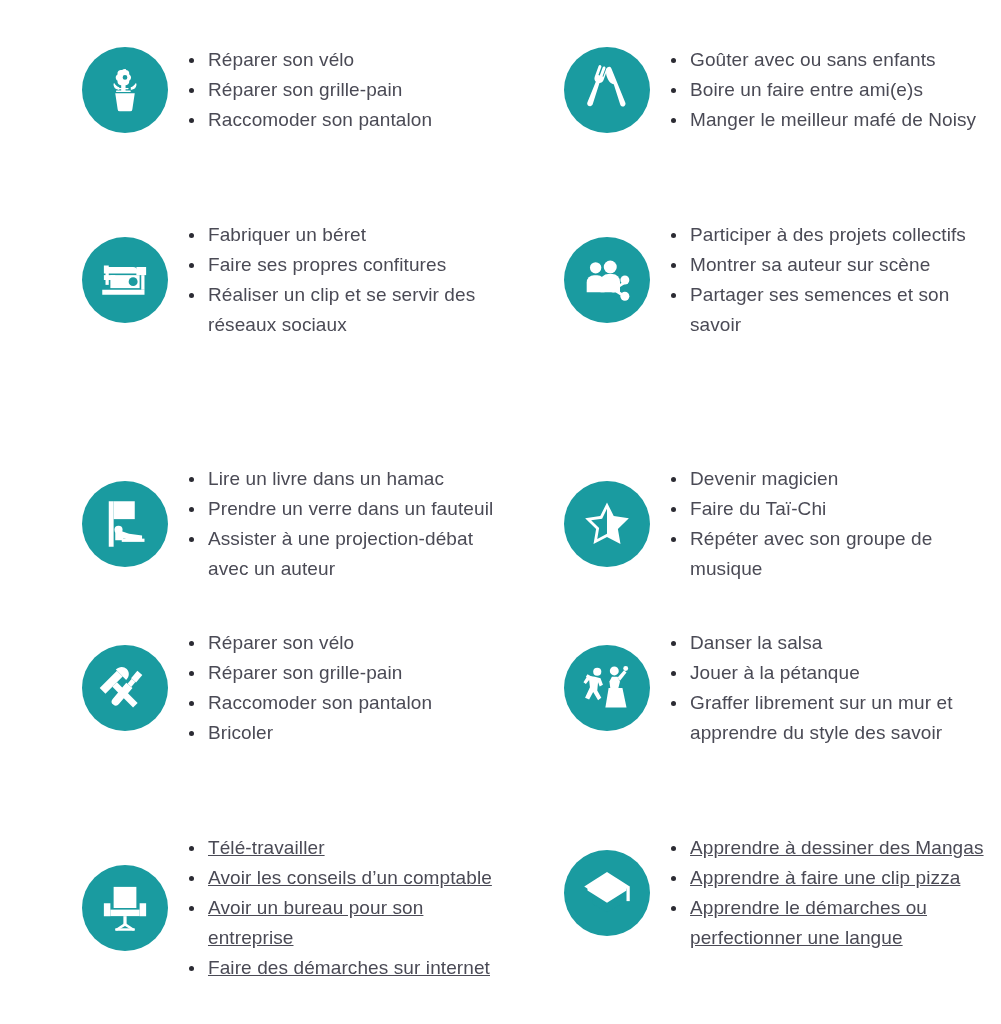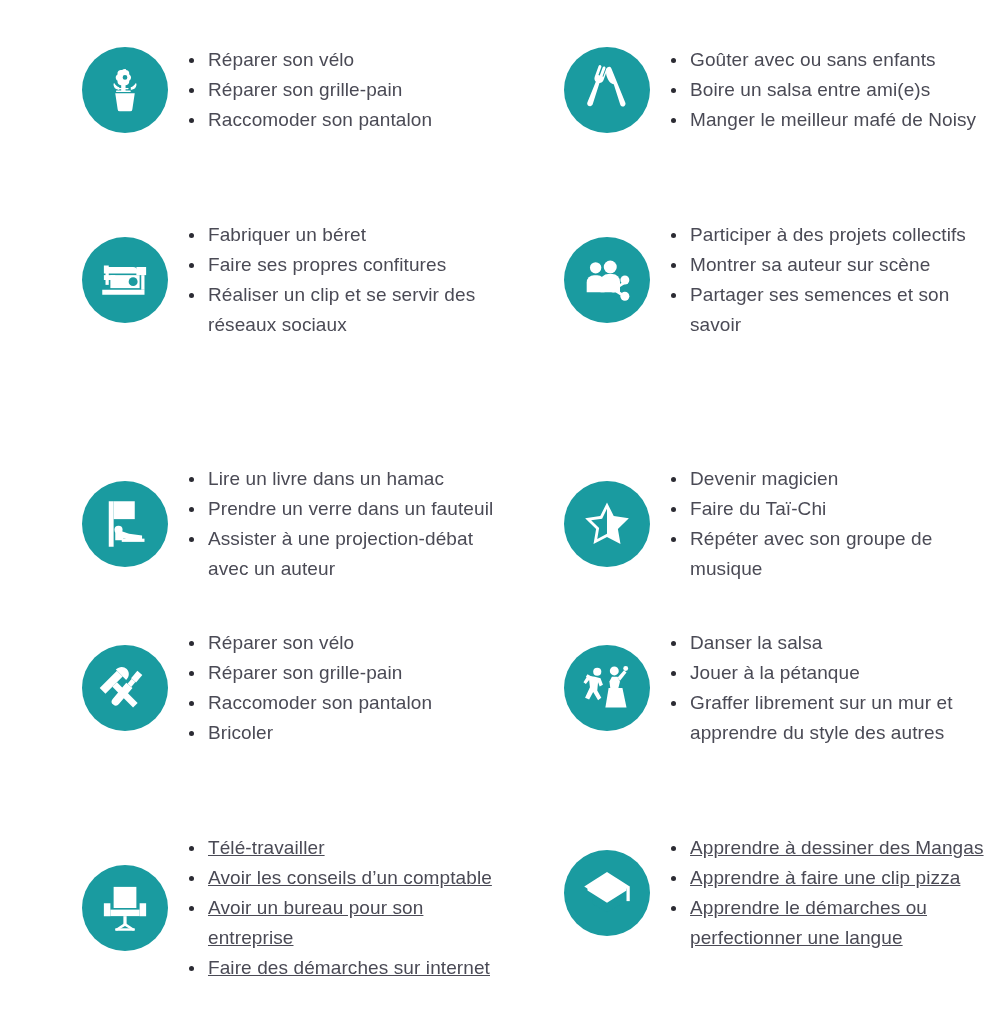--- a/index.html
+++ b/index.html
@@ -112,21 +112,21 @@
         <g transform="rotate(20 32 32)">
           <path d="M22 6c1 0 1.8.8 1.8 1.8v14c0 2.4-1.4 4.4-3.4 5.4l1.1 27.4c.1 1.9-1.4 3.4-3.3 3.4h-.4c-1.9 0-3.4-1.6-3.3-3.4l1.1-27.4c-2-1-3.4-3-3.4-5.4v-14C12.2 6.8 13 6 14 6s1.8.8 1.8 1.8v10.5h1.7V7.8c0-1 .8-1.8 1.8-1.8s1.8.8 1.8 1.8v10.5h1.1V7.8C22.2 6.8 23 6 24 6z" style="fill: rgb(255, 255, 255);"></path>
         </g>
         <g transform="rotate(-20 32 32)">
           <path d="M44 6c-3.8 0-6.6 4.6-6.6 11.4 0 5.3 1.9 9.5 4.8 10.9l-1 26.3c-.1 1.9 1.4 3.4 3.3 3.4s3.4-1.6 3.3-3.4L46.2 9.2C46.2 7.4 45.4 6 44 6z" style="fill: rgb(255, 255, 255);"></path>
         </g>
       </svg>
     </div>
     <ul class="bullets">
       <li>Goûter avec ou sans enfants</li>
-      <li>Boire un salsa entre ami(e)s</li>
+      <li>Boire un faire entre ami(e)s</li>
       <li>Manger le meilleur mafé de Noisy</li>
     </ul>
   </div>
 
   <div class="card col-left row-2">
     <div class="icon-wrap" style="background: rgb(26, 155, 160);">
       <svg viewBox="0 0 64 64" aria-hidden="true">
         <path d="M6 14h6v10H6zM12 16h30a5 5 0 0 1 5 5v3H12z" style="fill: rgb(255, 255, 255);"></path>
         <path d="M8 20h4v18H8z" style="fill: rgb(255, 255, 255);"></path>
         <path d="M6 26h14v6H6z" style="fill: rgb(255, 255, 255);"></path>
@@ -229,21 +229,21 @@
         <circle cx="41" cy="11" r="5.5" style="fill: rgb(255, 255, 255);"></circle>
         <path d="M38 18h7l3 6-2 8H36l-1-8z" style="fill: rgb(255, 255, 255);"></path>
         <path d="M34 32h17l5 24H30z" style="fill: rgb(255, 255, 255);"></path>
         <path d="M45 19l8-9 3 3-8 10z" style="fill: rgb(255, 255, 255);"></path>
         <circle cx="55" cy="8" r="3" style="fill: rgb(255, 255, 255);"></circle>
       </svg>
     </div>
     <ul class="bullets tw-330">
       <li>Danser la salsa</li>
       <li>Jouer à la pétanque</li>
-      <li class="wrap">Graffer librement sur un mur et apprendre du style des autres</li>
+      <li class="wrap">Graffer librement sur un mur et apprendre du style des savoir</li>
     </ul>
   </div>
 
   <div class="card col-left row-5">
     <div class="icon-wrap" style="background: rgb(26, 155, 160);">
       <svg viewBox="0 0 64 64" aria-hidden="true">
         <path d="M18 6h28v26H18z" style="fill: rgb(255, 255, 255);"></path>
         <path d="M6 26h8v16H6zM50 26h8v16h-8z" style="fill: rgb(255, 255, 255);"></path>
         <path d="M14 34h36v8H14z" style="fill: rgb(255, 255, 255);"></path>
         <path d="M30 42h4v10h-4z" style="fill: rgb(255, 255, 255);"></path>

